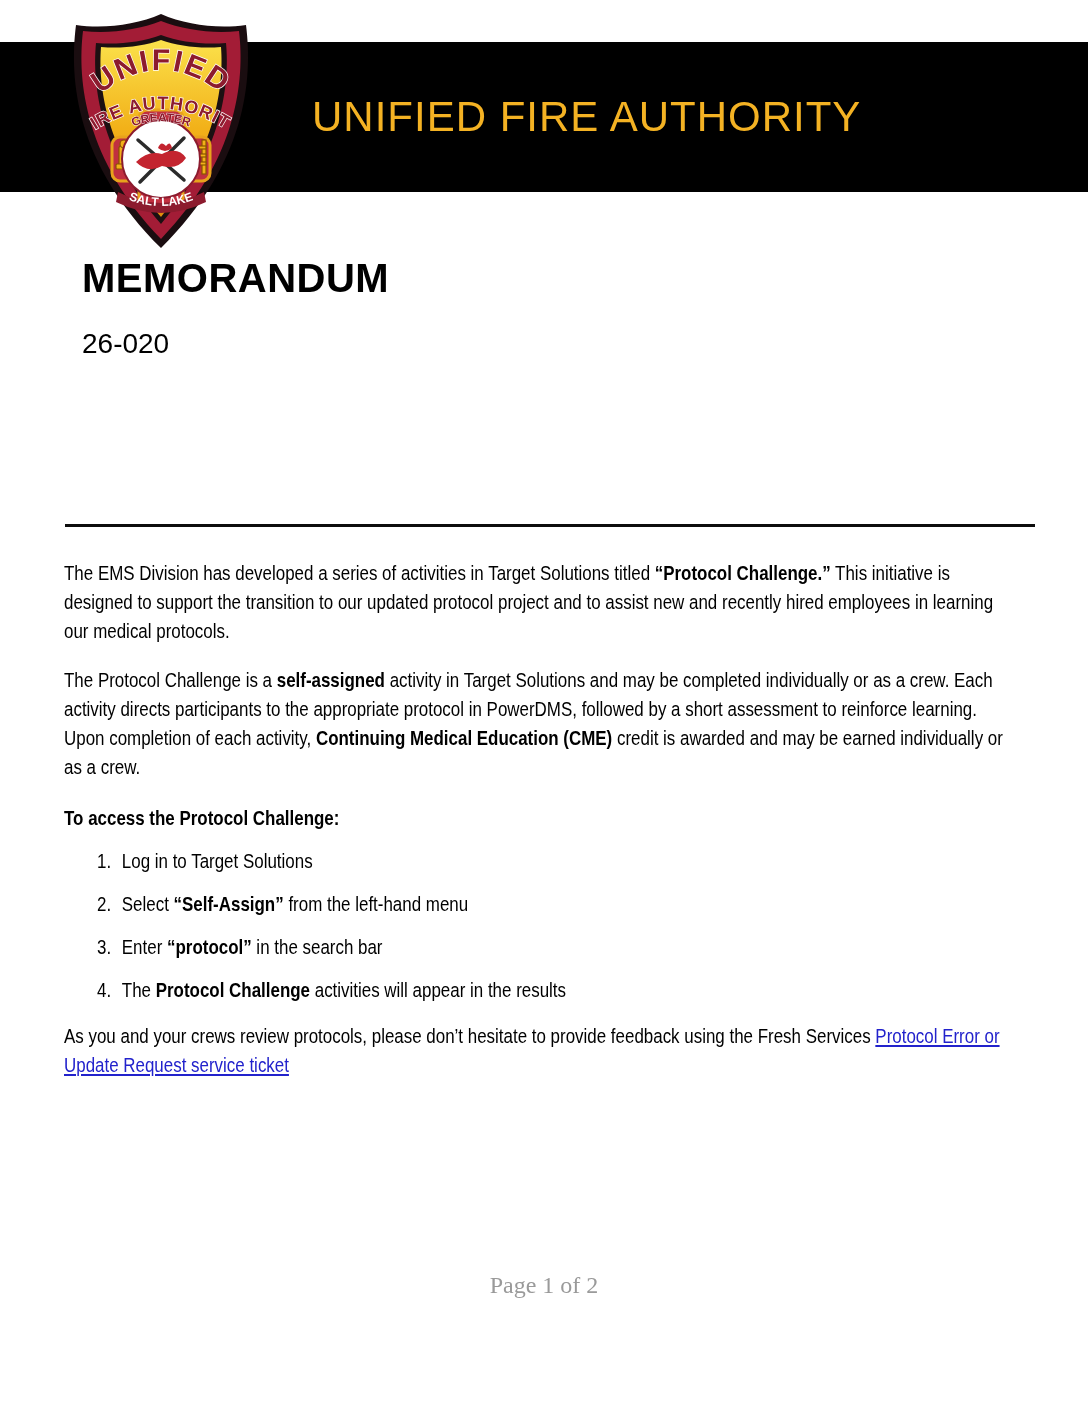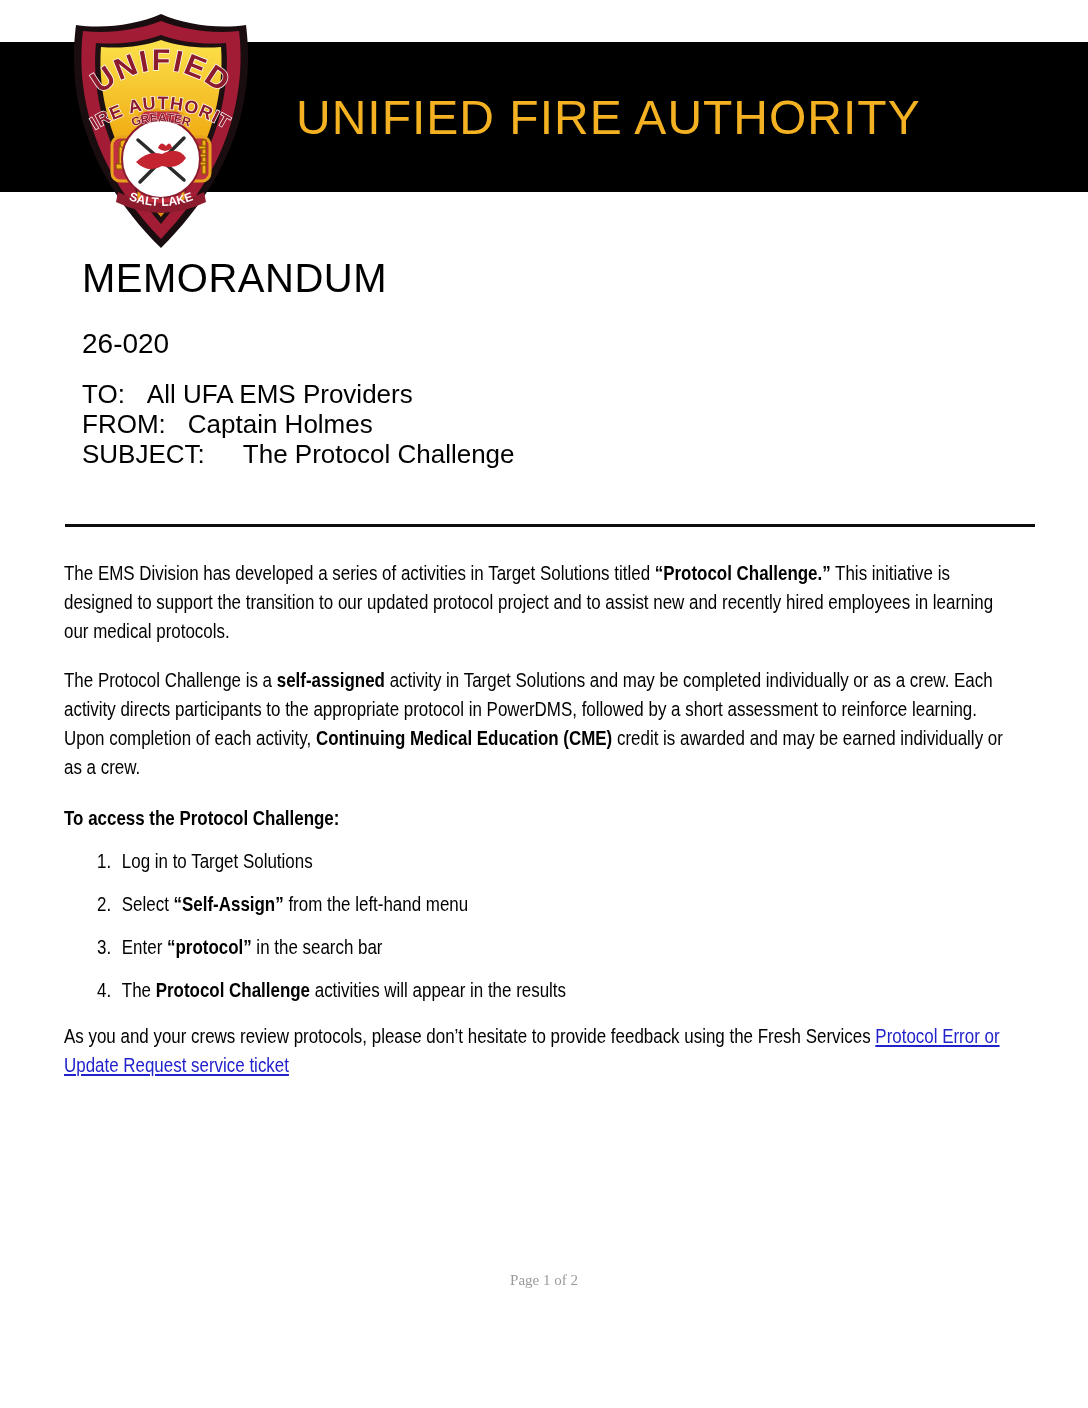--- a/index.html
+++ b/index.html
@@ -14,40 +14,40 @@
   }
   
   .band{
     position:absolute;
     left:0; top:42px;
     width:1088px; height:150px;
     background:#000000;
   }
   .band-title{
     position:absolute;
-    left:296px; top:42px; height:150px;
+    left:312px; top:42px; height:150px;
     display:flex; align-items:center;
-    font-size:48px;
+    font-size:42px;
     letter-spacing:1px;
     white-space:nowrap;
   }
   .logo{
     position:absolute;
     left:66px; top:12px;
     width:190px; height:238px;
   }
   
   .memo-head{
     position:absolute;
     left:82px; top:256px;
     width:940px;
   }
   .memo-title{
     font-size:40px;
-    font-weight:normal;
+    font-weight:bold;
     margin:0 0 24px 0;
     letter-spacing:0.5px;
   }
   .memo-number, .memo-date{
     font-size:28px;
     line-height:38px;
   }
   .memo-fields{
     margin-top:16px;
     font-size:26px;
@@ -103,21 +103,21 @@
     text-decoration:underline;
     cursor:pointer;
   }
   
   .footer{
     position:absolute;
     left:0; top:1272px;
     width:1088px;
     text-align:center;
     font-family:"Liberation Serif", serif;
-    font-size:15px;
+    font-size:24px;
     color:#9a9a9a;
   }
 </style>
 </head>
 <body>
 
 <div class="page">
 
   <div class="band" style="background: rgb(0, 0, 0);"></div>
   <div class="band-title">
@@ -181,34 +181,20 @@
         <text font-size="12" fill="#8C1B2E" stroke="#ffffff" stroke-width="0.8" style="paint-order:stroke"><textPath href="#arcG" startOffset="50%" text-anchor="middle">GREATER</textPath></text>
         <path d="M52 180 Q95 202 138 180 L140 190 Q95 212 50 190 Z" fill="#8C1B2E"></path>
         <text font-size="12" fill="#ffffff"><textPath href="#arcSL" startOffset="50%" text-anchor="middle">SALT LAKE</textPath></text>
       </g>
     </svg>
   </div>
 
   <div class="memo-head">
     <h1 class="memo-title">MEMORANDUM</h1>
     <div class="memo-number">26-020</div>
-    <div class="memo-fields">
-        <div class="field-row r0">
-          <span class="fl">TO:</span>
-          <span class="fv">All UFA EMS Providers</span>
-        </div>
-        <div class="field-row r1">
-          <span class="fl">FROM:</span>
-          <span class="fv">Captain Holmes</span>
-        </div>
-        <div class="field-row r2">
-          <span class="fl">SUBJECT:</span>
-          <span class="fv">The Protocol Challenge</span>
-        </div>
-      </div>
   </div>
 
   <div class="divider"></div>
 
   <div class="content">
     <div class="narrow">
       <p class="para"><span>The EMS Division has developed a series of activities in Target Solutions titled </span><span class="b">“Protocol Challenge.”</span><span> This initiative is designed to support the transition to our updated protocol project and to assist new and recently hired employees in learning our medical protocols.</span></p>
       <p class="para"><span>The Protocol Challenge is a </span><span class="b">self-assigned</span><span> activity in Target Solutions and may be completed individually or as a crew. Each activity directs participants to the appropriate protocol in PowerDMS, followed by a short assessment to reinforce learning. Upon completion of each activity, </span><span class="b">Continuing Medical Education (CME)</span><span> credit is awarded and may be earned individually or as a crew.</span></p>
       <div class="list-heading">To access the Protocol Challenge:</div>
       <ol class="steps">

